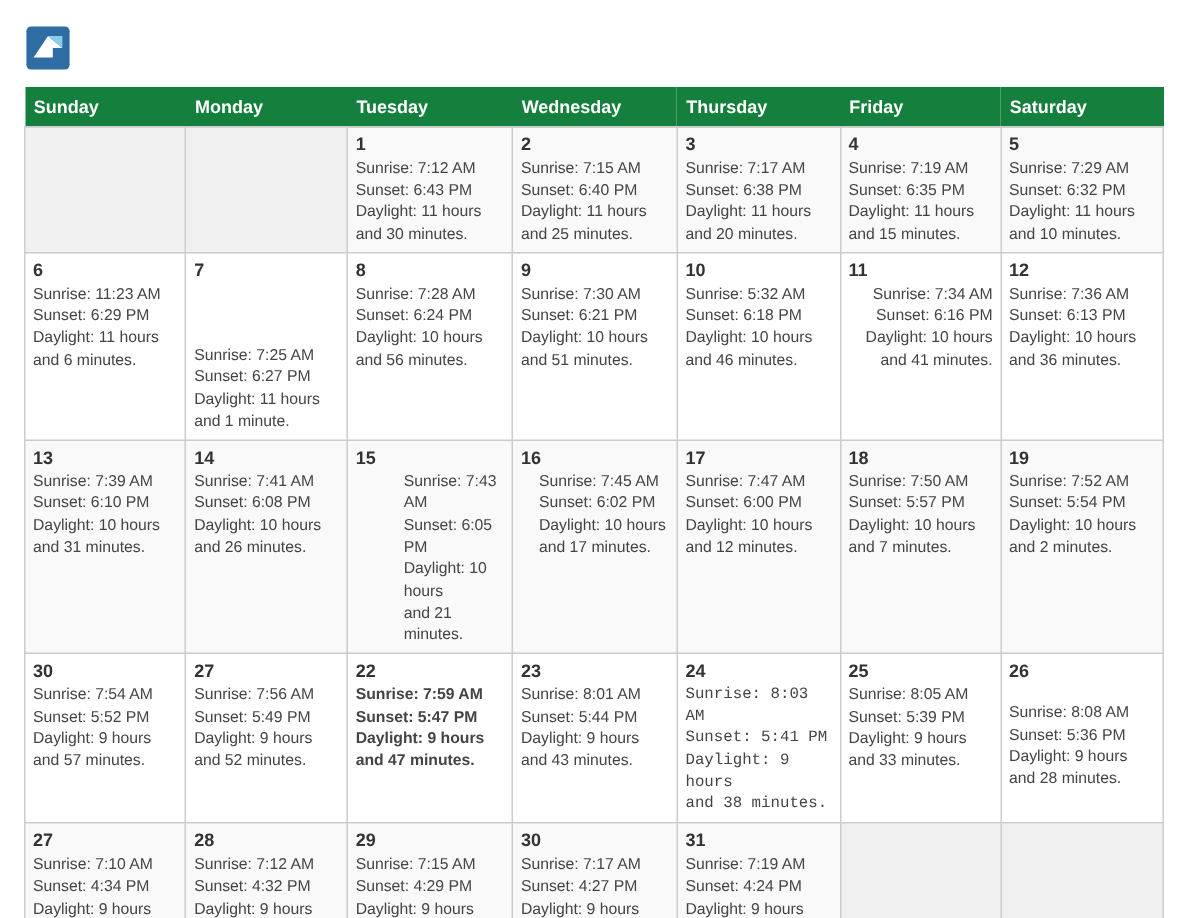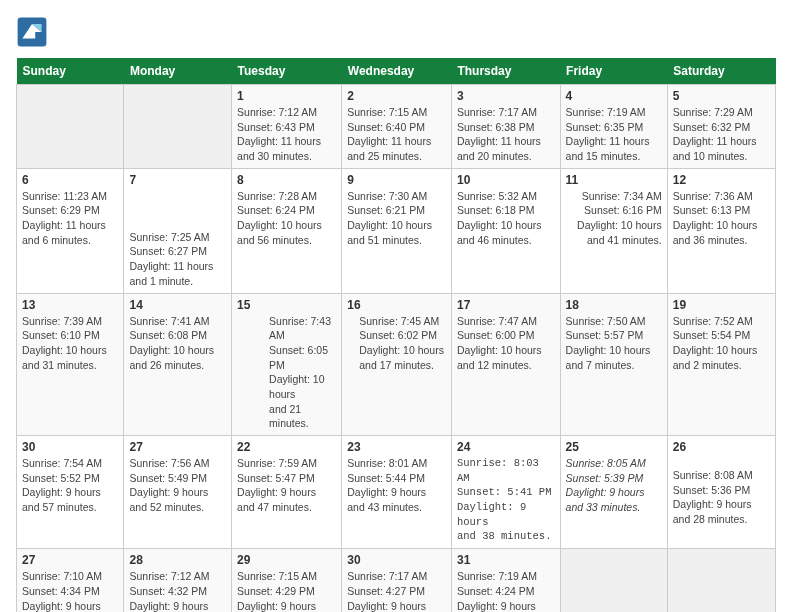--- a/index.html
+++ b/index.html
@@ -274,42 +274,42 @@
         </td>
         <td>
           <span class="day-num">27</span>
           <div class="day-info" style="white-space: pre-line;">Sunrise: 7:56 AM
 Sunset: 5:49 PM
 Daylight: 9 hours
 and 52 minutes.</div>
         </td>
         <td>
           <span class="day-num">22</span>
-          <div class="day-info" style="white-space: pre-line;">Sunrise: 7:59 AM
+          <div class="day-info" style="white-space: pre-line; font-weight: bold;">Sunrise: 7:59 AM
 Sunset: 5:47 PM
 Daylight: 9 hours
 and 47 minutes.</div>
         </td>
         <td>
           <span class="day-num">23</span>
           <div class="day-info" style="white-space: pre-line;">Sunrise: 8:01 AM
 Sunset: 5:44 PM
 Daylight: 9 hours
 and 43 minutes.</div>
         </td>
         <td>
           <span class="day-num">24</span>
           <div class="day-info" style="white-space: pre-line; font-family: Liberation Mono, monospace;">Sunrise: 8:03 AM
 Sunset: 5:41 PM
 Daylight: 9 hours
 and 38 minutes.</div>
         </td>
         <td>
           <span class="day-num">25</span>
-          <div class="day-info" style="white-space: pre-line; font-style: italic;">Sunrise: 8:05 AM
+          <div class="day-info" style="white-space: pre-line;">Sunrise: 8:05 AM
 Sunset: 5:39 PM
 Daylight: 9 hours
 and 33 minutes.</div>
         </td>
         <td>
           <span class="day-num">26</span>
           <div class="day-info" style="white-space: pre-line; margin-top: 14px;">Sunrise: 8:08 AM
 Sunset: 5:36 PM
 Daylight: 9 hours
 and 28 minutes.</div>

